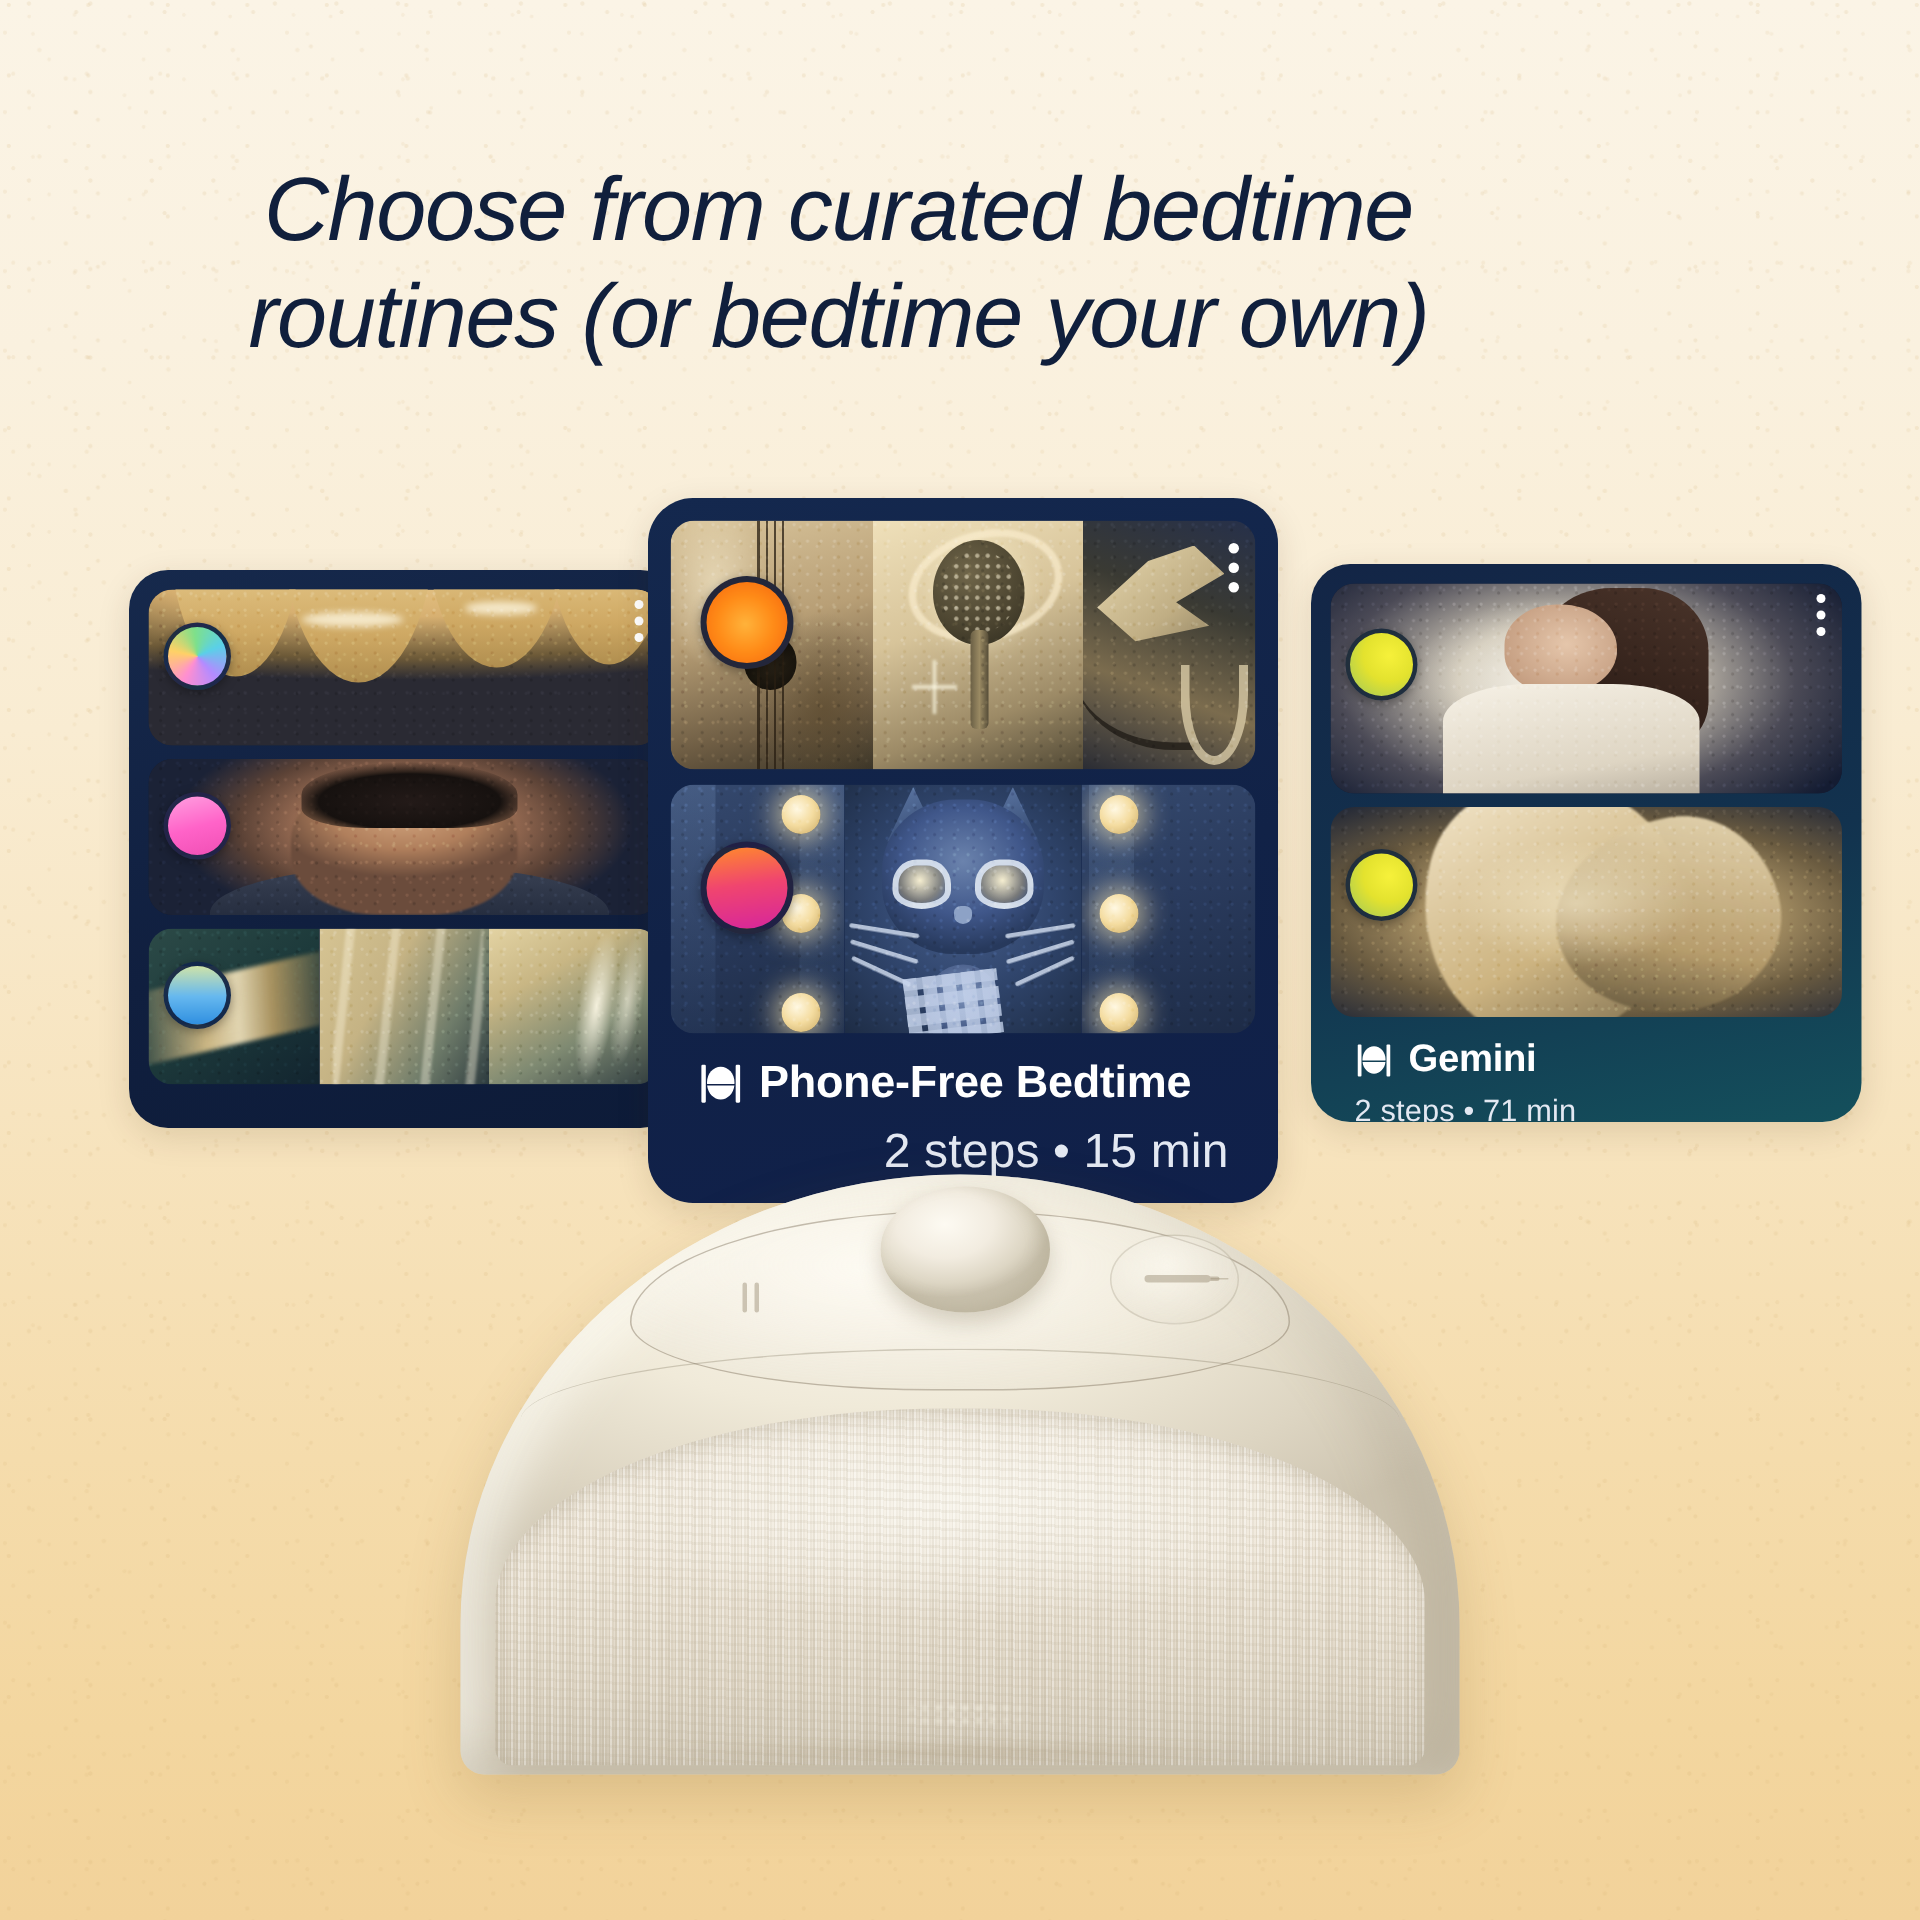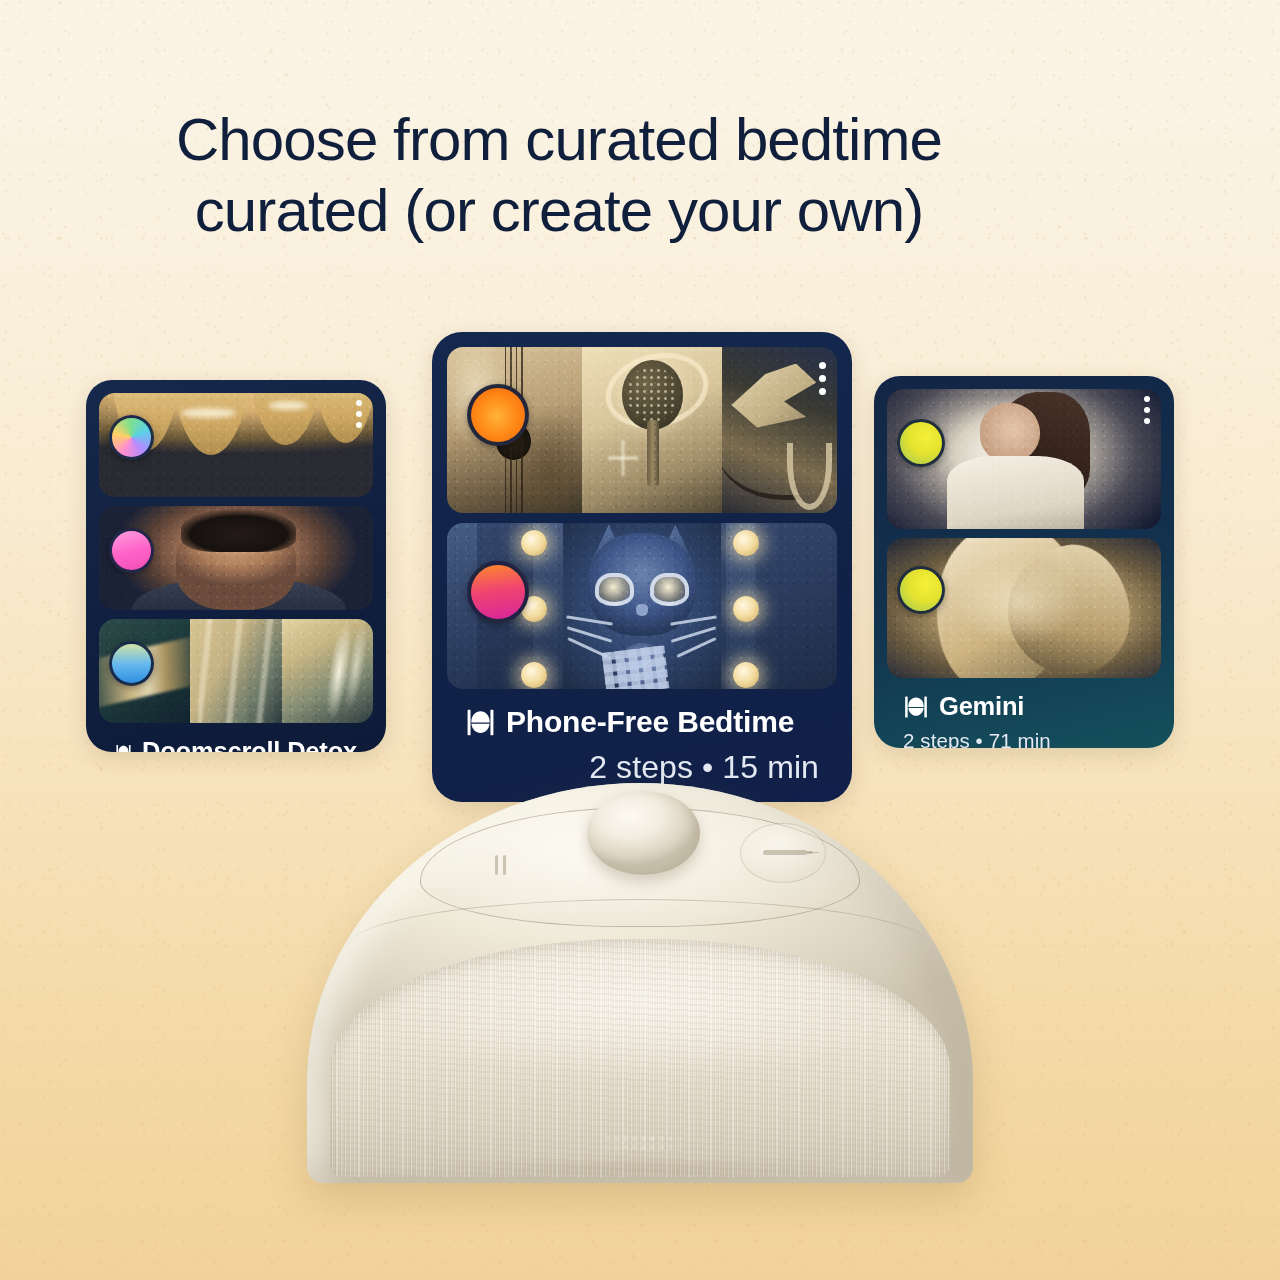--- a/index.html
+++ b/index.html
@@ -55,34 +55,35 @@
     top: 104px;
     left: 0;
     width: 1118px;
     text-align: center;
     color: #101f3c;
     font-size: 60px;
     line-height: 1.19;
     font-weight: 500;
     letter-spacing: -0.9px;
     z-index: 5;
+    font-style: italic;
   }
   #headline .ln { display: block; }
 
   
   .card {
     position: absolute;
     border-radius: 26px;
     overflow: hidden;
     z-index: 6;
     box-shadow: 0 6px 22px rgba(60,40,10,.13);
   }
 
   .card.side {
-    width: 300px;
+    width: 367px;
     height: 372px;
     background: #102245;
     padding: 13px 13px 3px 13px;
     z-index: 6;
   }
   .card#card-left  { left: 86px;  top: 380px; background: linear-gradient(160deg,#16294c 0%,#101f3f 55%,#0d1b38 100%); }
   .card#card-right { left: 874px; top: 376px; background: linear-gradient(168deg,#132546 0%,#12324e 55%,#14505c 100%); }
 
   .card#card-center {
     left: 432px;
@@ -488,21 +489,21 @@
     filter: blur(4px);
   }
 </style>
 </head>
 <body>
 
 <div id="grain"></div>
 
 <h1 id="headline">
   <span class="ln">Choose from curated bedtime</span>
-  <span class="ln">curated (or create your own)</span>
+  <span class="ln">routines (or bedtime your own)</span>
 </h1>
 
 <div class="card side" id="card-left">
 
   <div class="strip" style="height:104px;">
     <div class="tile">
       <div class="art art-honey">
         <div class="honey-blob" style="left:4%;top:-40%;width:26%;height:96%;"></div>
         <div class="honey-blob" style="left:26%;top:-44%;width:30%;height:104%;"></div>
         <div class="honey-blob" style="left:54%;top:-48%;width:28%;height:98%;"></div>
@@ -542,32 +543,20 @@
     </div>
     <div class="tile">
       <div class="art art-wave">
           <div class="noise"></div>
         </div>
     </div>
     <div class="badge" style="left:10px;top:22px;width:45px;height:45px;
                 background: linear-gradient(180deg,#cfe3a8 0%,#66b8ef 52%,#2f8fe0 100%);"></div>
   </div>
 
-  <div class="foot">
-    <div class="title-row">
-      <svg class="home-glyph" viewBox="0 0 24 24">
-        <rect x="2" y="2.2" width="2.3" height="19.6" rx="0.6" fill="#ffffff"></rect>
-        <rect x="19.7" y="2.2" width="2.3" height="19.6" rx="0.6" fill="#ffffff"></rect>
-        <path d="M12 3.2c-3.9 0-7.1 3.6-7.1 8.05 0 .28.02.55.05.82h14.1c.03-.27.05-.54.05-.82C19.1 6.8 15.9 3.2 12 3.2z" fill="#ffffff"></path>
-        <path d="M4.95 12.93c.45 4.08 3.47 7.2 7.05 7.2s6.6-3.12 7.05-7.2H4.95z" fill="#ffffff"></path>
-      </svg>
-      <span class="rname">Doomscroll Detox</span>
-    </div>
-
-  </div>
 
   <div class="kebab">
     <span></span>
       <span></span>
       <span></span>
   </div>
 </div>
 
 <div class="card side" id="card-right">
 

